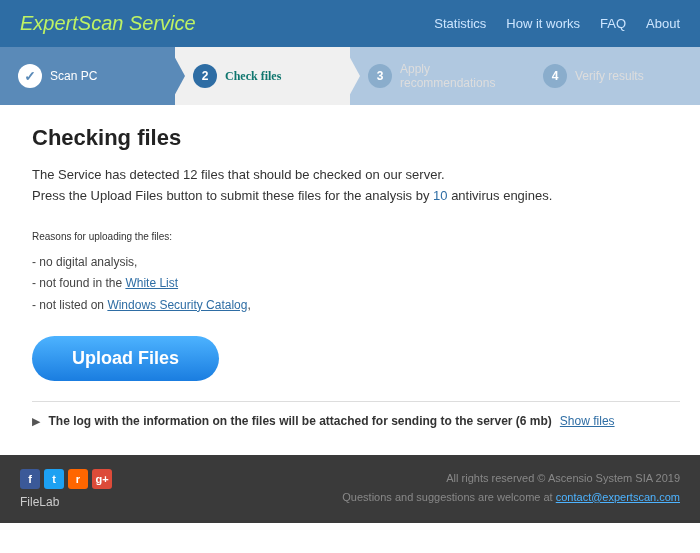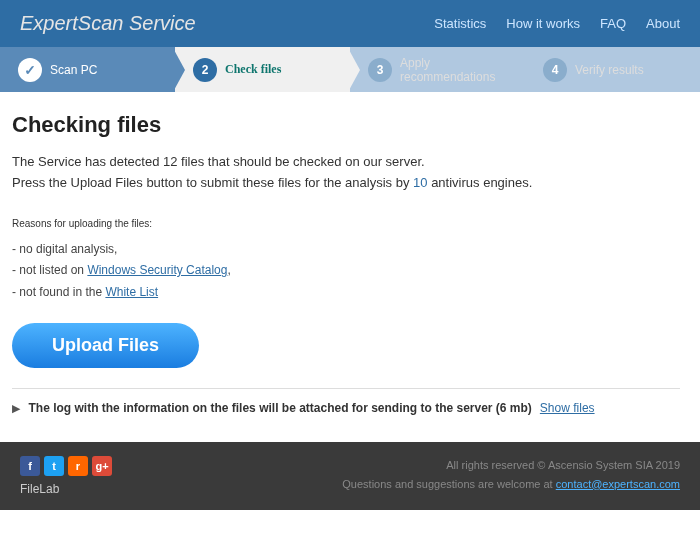--- a/index.html
+++ b/index.html
@@ -7,21 +7,21 @@
 
     
     #header {
       background: #2e6da4;
       padding: 12px 20px;
       display: flex;
       align-items: center;
       justify-content: space-between;
     }
     #header .logo {
-      color: #e5e5e5;
+      color: #bef264;
       font-size: 20px;
       font-weight: bold;
     }
     #header .logo span {
       font-style: italic;
       font-weight: normal;
     }
     #header nav {
       display: flex;
       gap: 20px;
@@ -30,21 +30,21 @@
       color: #cce5ff;
       text-decoration: none;
       font-size: 13px;
     }
 
     
     #steps {
       background: #5a8ab8;
       display: flex;
       align-items: stretch;
-      height: 45px;
+      height: 58px;
     }
     .step {
       display: flex;
       align-items: center;
       padding: 0 18px;
       gap: 8px;
       flex: 1;
       position: relative;
     }
     .step:not(:last-child)::after {
@@ -93,21 +93,21 @@
     }
     .step-label {
       font-size: 12px;
     }
     .step.done .step-label { color: #fff; }
     .step.active .step-label { color: #0f766e; font-weight: bold; font-family: Liberation Serif, serif; }
     .step.inactive .step-label { color: #ddd; }
 
     
     #main {
-      padding: 20px 20px 20px 12px;
+      padding: 20px 20px 20px 32px;
       min-height: 350px;
     }
     #main h1 {
       font-size: 22px;
       font-weight: bold;
       margin-bottom: 14px;
       color: #222;
     }
     #main .description {
       font-size: 13px;
@@ -268,24 +268,24 @@
     <span>Press the Upload Files button to submit these files for the analysis by </span><span class="highlight">10</span><span> antivirus engines.</span>
   </div>
 
   <div class="reasons-title">Reasons for uploading the files:</div>
 
   <div class="reasons-list">
     <div>
       <span>- no digital analysis,</span>
     </div>
     <div>
+      <span>- not found in the </span><a class="link" href="#">White List</a>
+    </div>
+    <div>
       <span>- not listed on </span><a class="link" href="#">Windows Security Catalog</a><span>,</span>
-    </div>
-    <div>
-      <span>- not found in the </span><a class="link" href="#">White List</a>
     </div>
   </div>
 
   <button class="upload-btn">Upload Files</button>
 
   <div id="log-section">
     <span class="arrow">▶</span>
     <span class="log-text">The log with the information on the files will be attached for sending to the server (6 mb)</span>
     <a class="show-files" href="#">Show files</a>
   </div>

